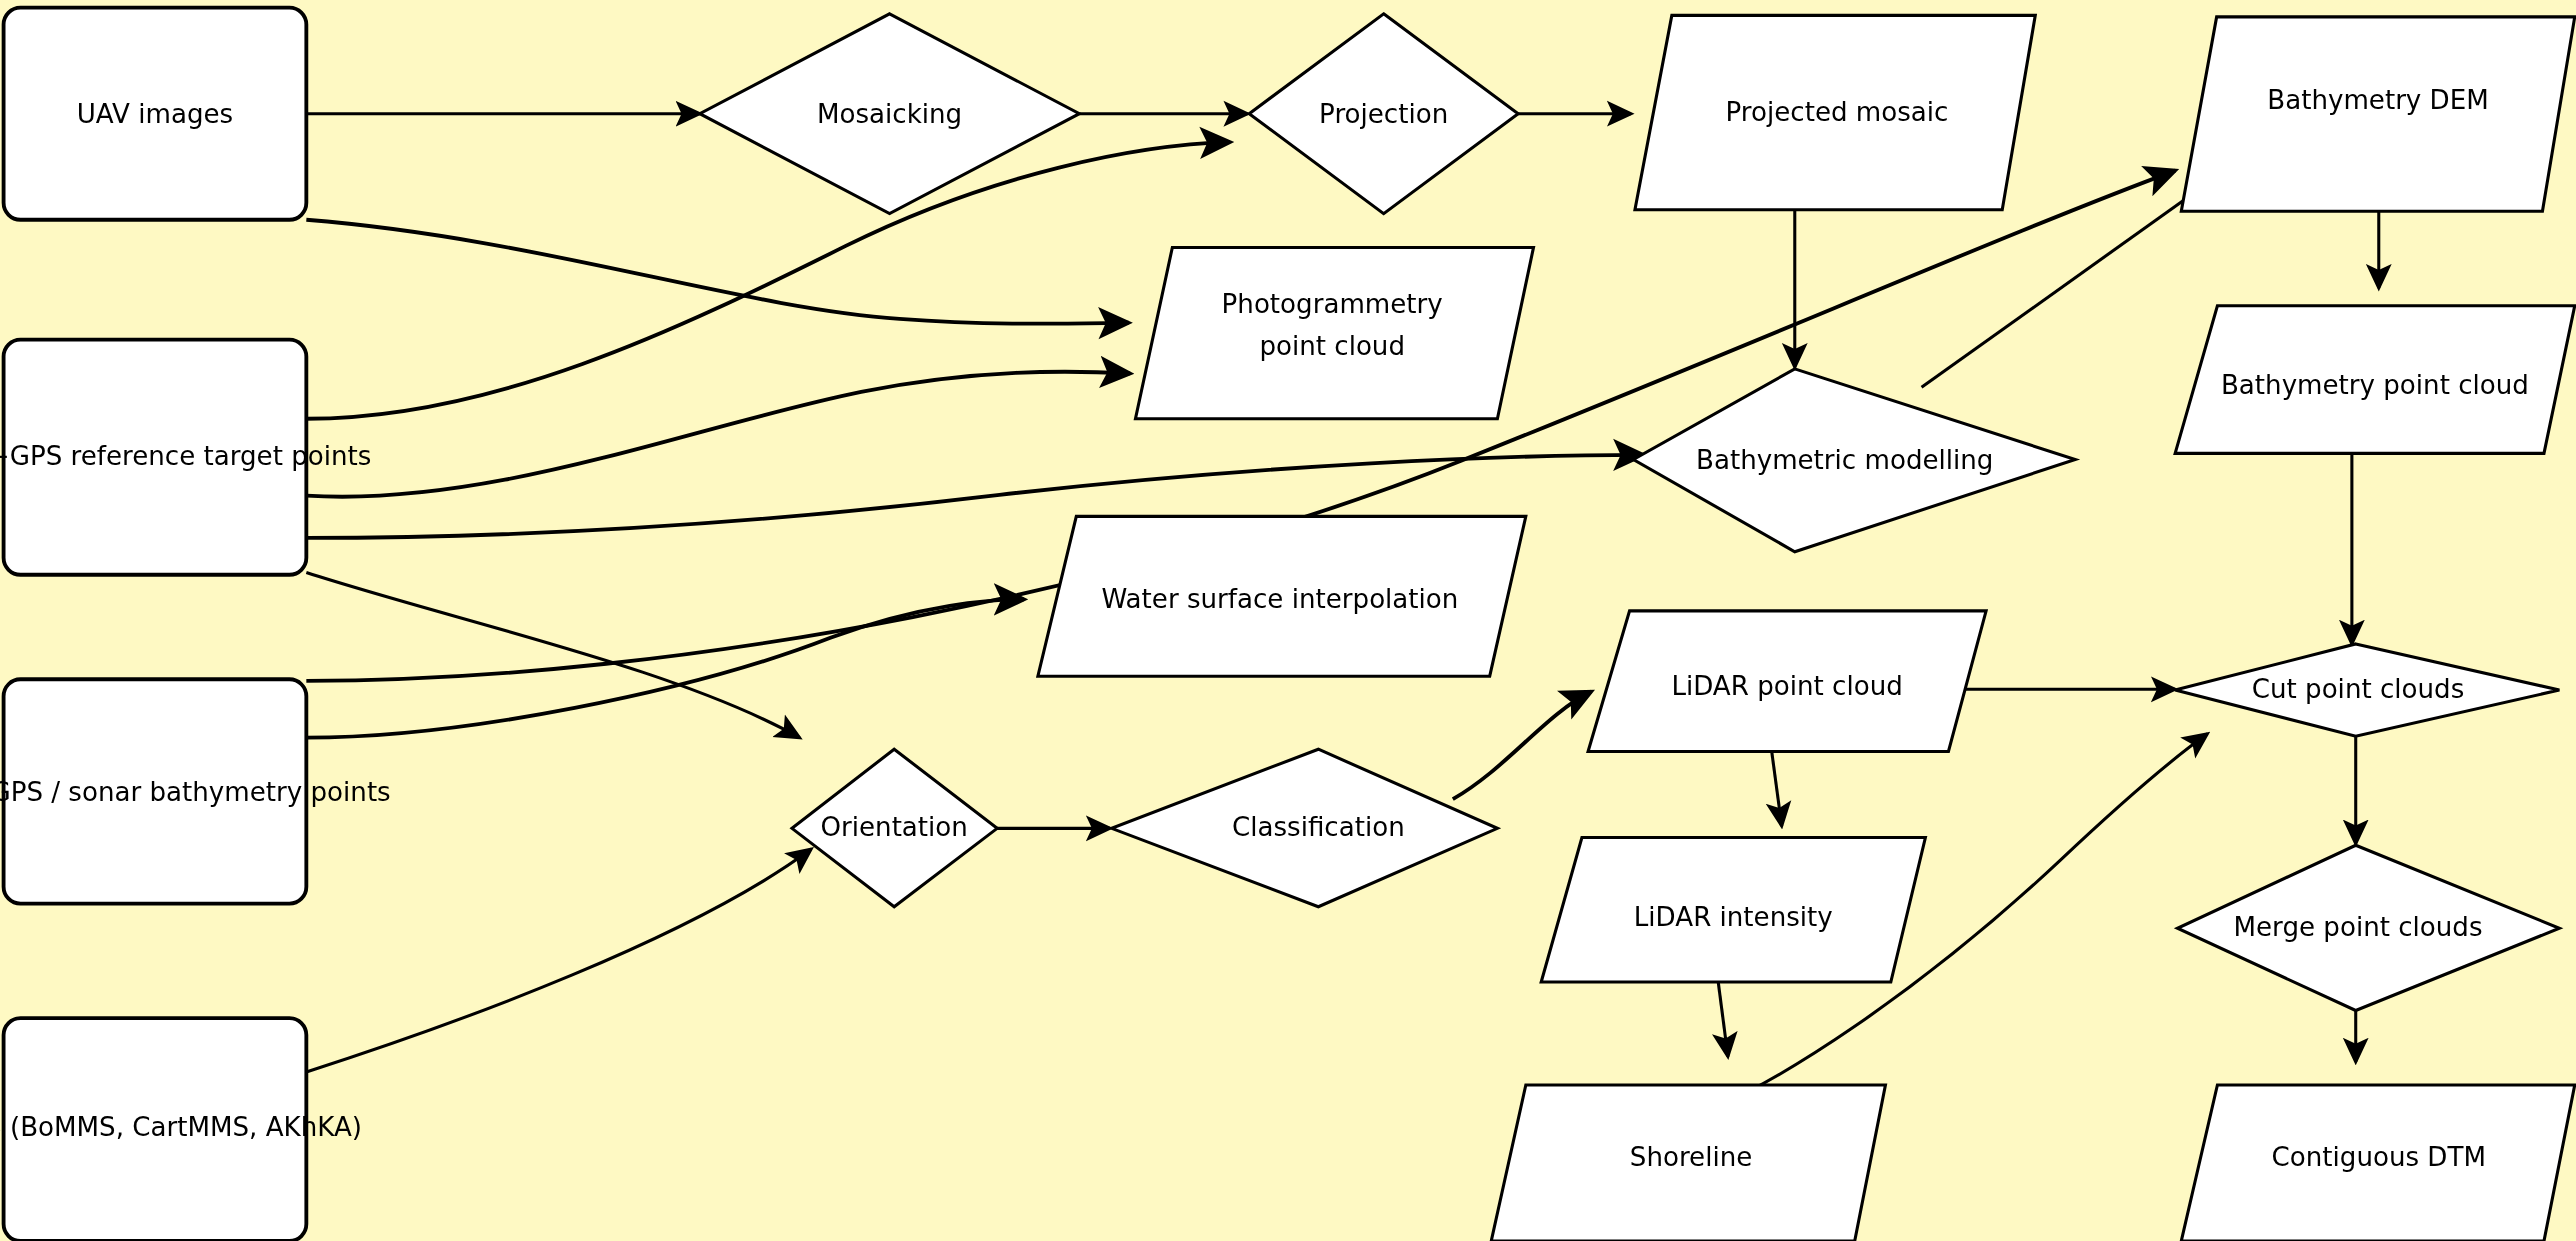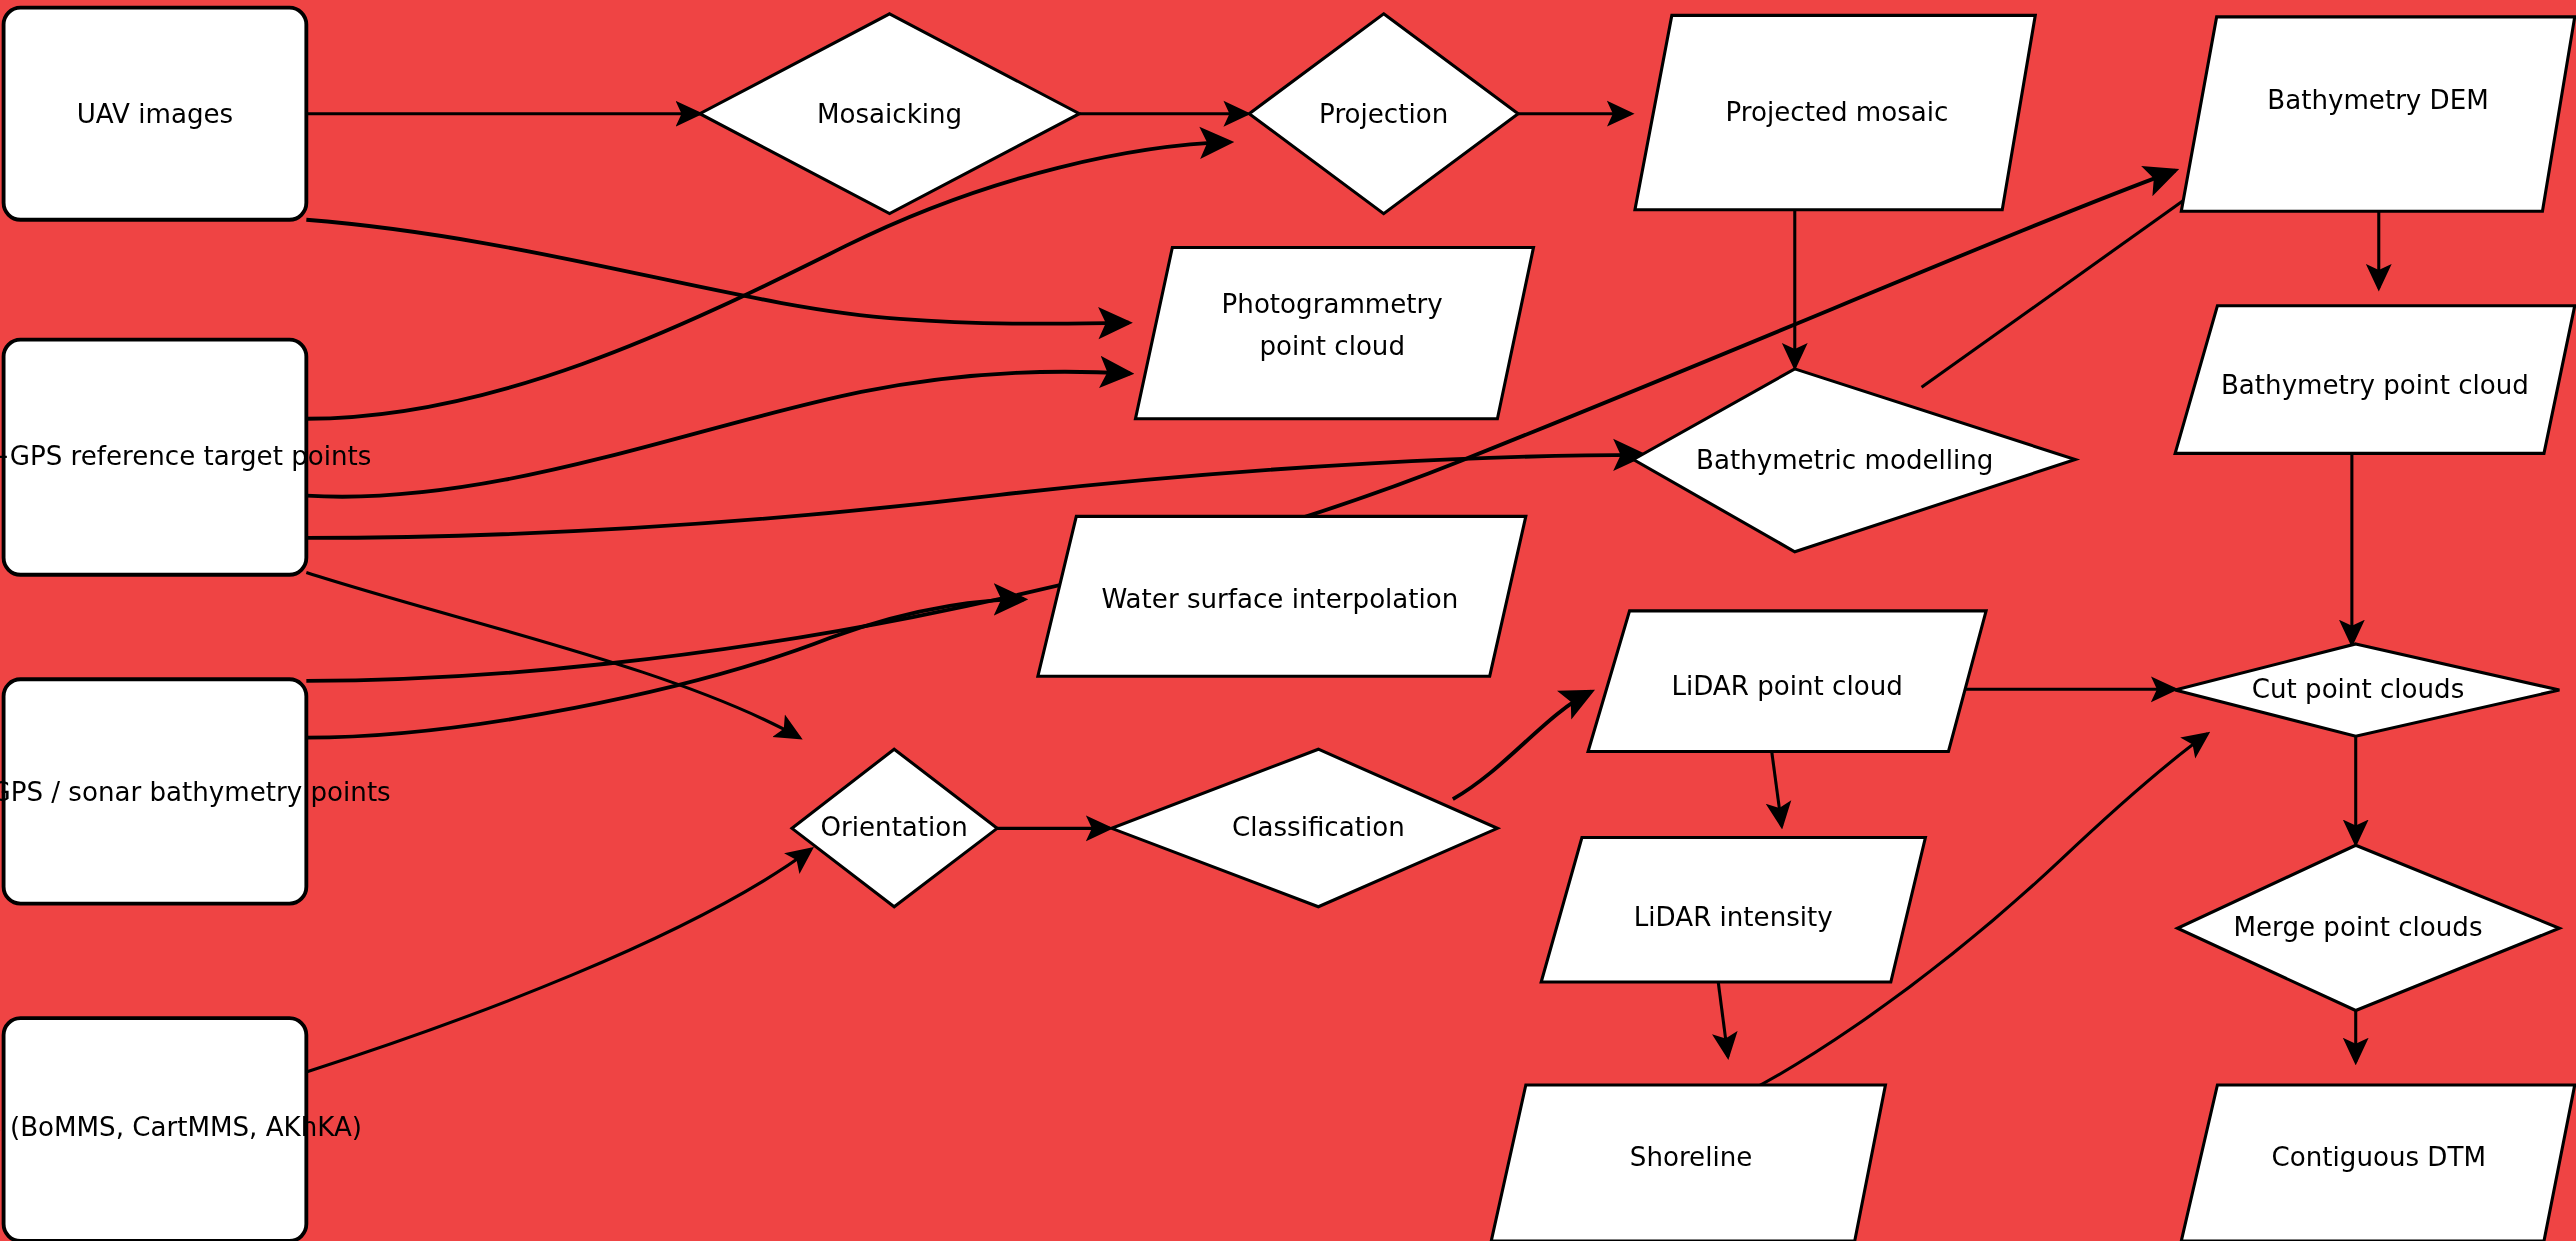--- a/index.html
+++ b/index.html
@@ -1,17 +1,17 @@
 <!DOCTYPE html>
 <html style="font-size:12.3px"><head>
 <meta charset="utf-8">
 <style>
   html,body{margin:0;padding:0;background:#ffffff;}
   body{font-family:"DejaVu Sans", sans-serif;}
-  #stage{position:relative;width:2576px;height:1241px;background:#ef4444;overflow:hidden;}
+  #stage{position:relative;width:2576px;height:1241px;background:#fef9c3;overflow:hidden;}
   svg#diagram{position:absolute;top:0;left:0;width:2576px;height:1241px;display:block;}
   .node-label{
     font-family:"DejaVu Sans", sans-serif;
     font-size:34px;
     fill:#000000;
     text-anchor:middle;
     dominant-baseline:middle;
   }
   .shape{fill:#ffffff;stroke:#000000;stroke-width:4;}
   .shape-round{fill:#ffffff;stroke:#000000;stroke-width:5;}

